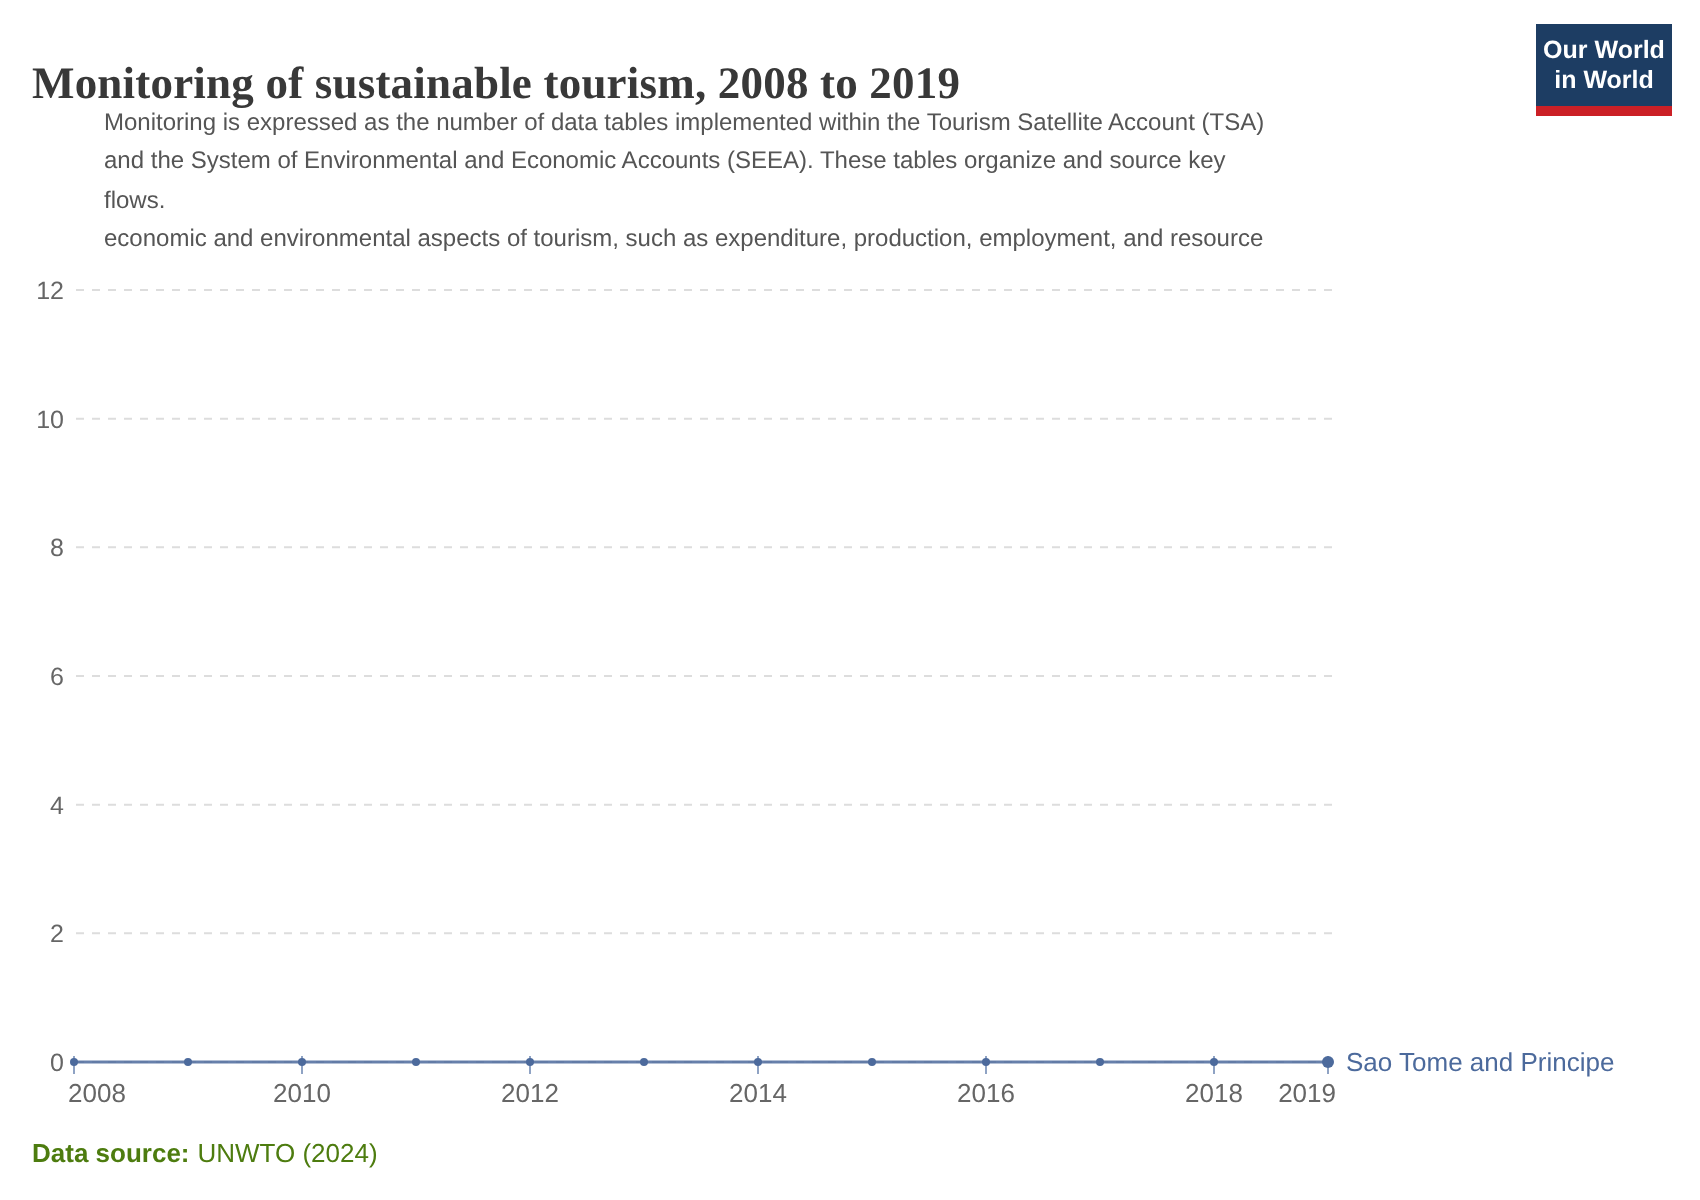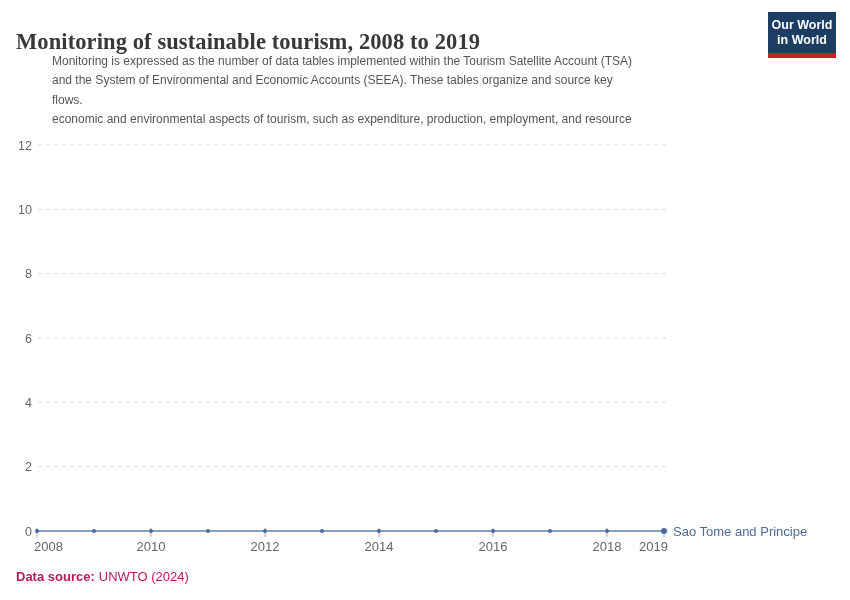--- a/index.html
+++ b/index.html
@@ -54,21 +54,21 @@
   #chart-svg { position: absolute; left: 0; top: 0; }
   #chart-svg text { font-family: "Liberation Sans", sans-serif; }
   #chart-footer {
     position: absolute;
     left: 16px;
     right: 16px;
     top: 569px;
     display: flex;
     justify-content: space-between;
     font-size: 13px;
-    color: #be185d;
+    color: #4d7c0f;
     align-items: flex-end;
   }
   #chart-footer .src-label { font-weight: 700; }
   #chart-footer .src-value { margin-left: 4px; }
 </style>
 </head>
 <body>
 
 <div id="page">
 

